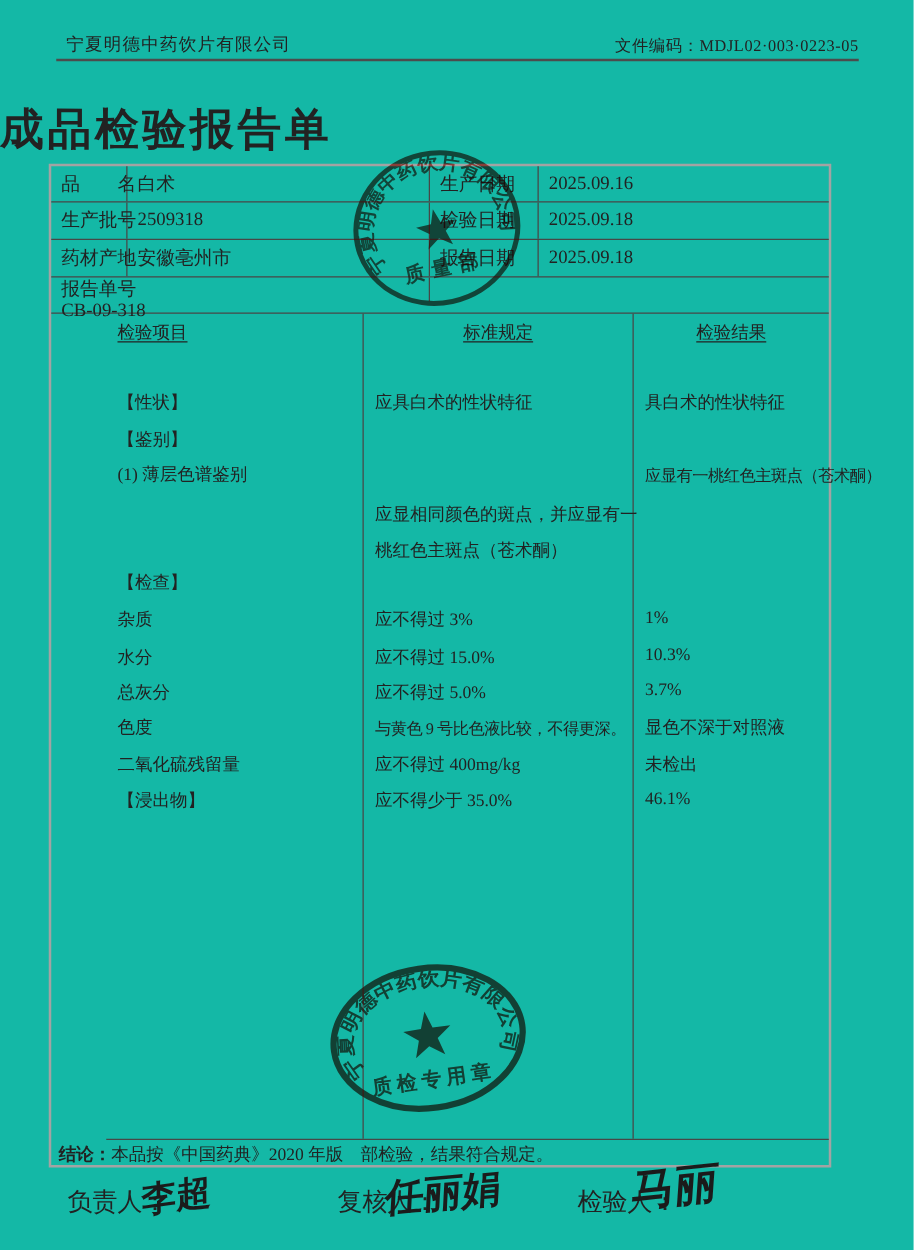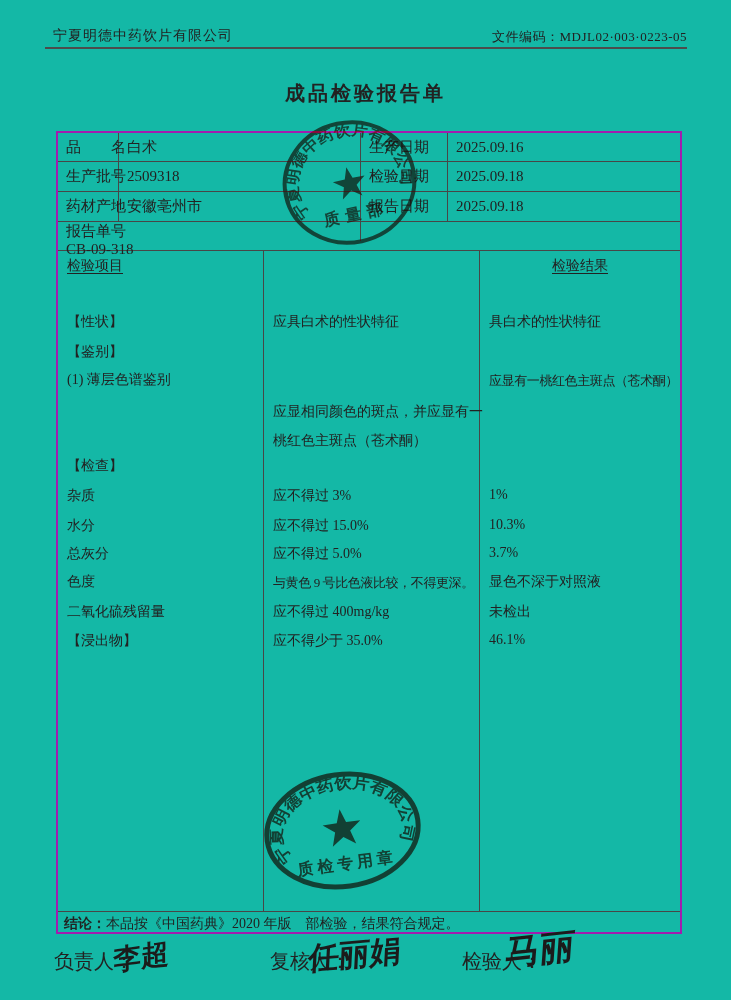--- a/index.html
+++ b/index.html
@@ -4,29 +4,29 @@
 <style>
   html,body{margin:0;padding:0;background:#ffffff;}
   .page{
     position:relative;width:731px;height:1000px;background:#14b8a6;overflow:hidden;
     font-family:"Liberation Serif","DejaVu Serif",serif;color:#222;
   }
   
   .company{position:absolute;left:53px;top:27px;font-size:14px;letter-spacing:1px;}
   .doccode{position:absolute;right:44px;top:28px;font-size:13px;letter-spacing:.5px;}
   .hrule{position:absolute;left:45px;right:44px;top:47px;border-top:2px solid #4c4c4c;}
-  .title{position:absolute;left:0;right:0;top:80px;text-align:center;font-size:20px;font-weight:bold;letter-spacing:3px;}
+  .title{position:absolute;left:0;right:0;top:80px;text-align:left;font-size:35px;font-weight:bold;letter-spacing:3px;}
   
-  .tbl{position:absolute;left:56px;top:131px;width:626px;height:803px;border:2px solid #a21caf;box-sizing:border-box;font-size:15px;}
+  .tbl{position:absolute;left:39px;top:131px;width:626px;height:803px;border:2px solid #a3a3a3;box-sizing:border-box;font-size:15px;}
   .row{display:flex;border-bottom:1.5px solid #474747;box-sizing:border-box;}
   .cell{box-sizing:border-box;border-right:1.5px solid #474747;padding:0 8px;display:flex;align-items:center;white-space:nowrap;}
   .cell.last{border-right:none;flex:1;}
   .h29{height:29px;} .h30{height:30px;}
   .r4{height:29px;flex-direction:column;}
-  .r5{height:660px;border-bottom:1.5px solid #474747;display:flex;}
+  .r5{height:660px;border-bottom:1.5px solid #474747;display:flex;margin-left:44px;}
   .r6{height:23px;border-bottom:none;display:flex;align-items:center;padding-left:6px;font-size:14px;}
   .bcell{position:relative;box-sizing:border-box;border-right:1.5px solid #474747;padding:0;}
   .bcell.last{border-right:none;flex:1;}
   .ln{position:absolute;left:9px;white-space:nowrap;font-size:14px;}
   .ctr{left:0;right:0;text-align:center;}
   .u{text-decoration:underline;text-underline-offset:3px;}
   .tight{font-size:13px;letter-spacing:-0.4px;}
   .bold{font-weight:bold;}
   
   .slabel{position:absolute;font-size:20px;}
@@ -83,20 +83,21 @@
         <div class="ln" style="top:206px">【检查】</div>
         <div class="ln" style="top:236px">杂质</div>
         <div class="ln" style="top:266px">水分</div>
         <div class="ln" style="top:294px">总灰分</div>
         <div class="ln" style="top:322px">色度</div>
         <div class="ln" style="top:352px">二氧化硫残留量</div>
         <div class="ln" style="top:381px">【浸出物】</div>
       </div>
 
       <div class="bcell" style="width:216px">
+        <div class="ln ctr u" style="top:6px">标准规定</div>
         <div class="ln" style="top:62px">应具白术的性状特征</div>
         <div class="ln" style="top:152px">应显相同颜色的斑点，并应显有一</div>
         <div class="ln" style="top:181px">桃红色主斑点（苍术酮）</div>
         <div class="ln" style="top:236px">应不得过 3%</div>
         <div class="ln" style="top:266px">应不得过 15.0%</div>
         <div class="ln" style="top:294px">应不得过 5.0%</div>
         <div class="ln tight" style="top:323px">与黄色 9 号比色液比较，不得更深。</div>
         <div class="ln" style="top:352px">应不得过 400mg/kg</div>
         <div class="ln" style="top:381px">应不得少于 35.0%</div>
       </div>

